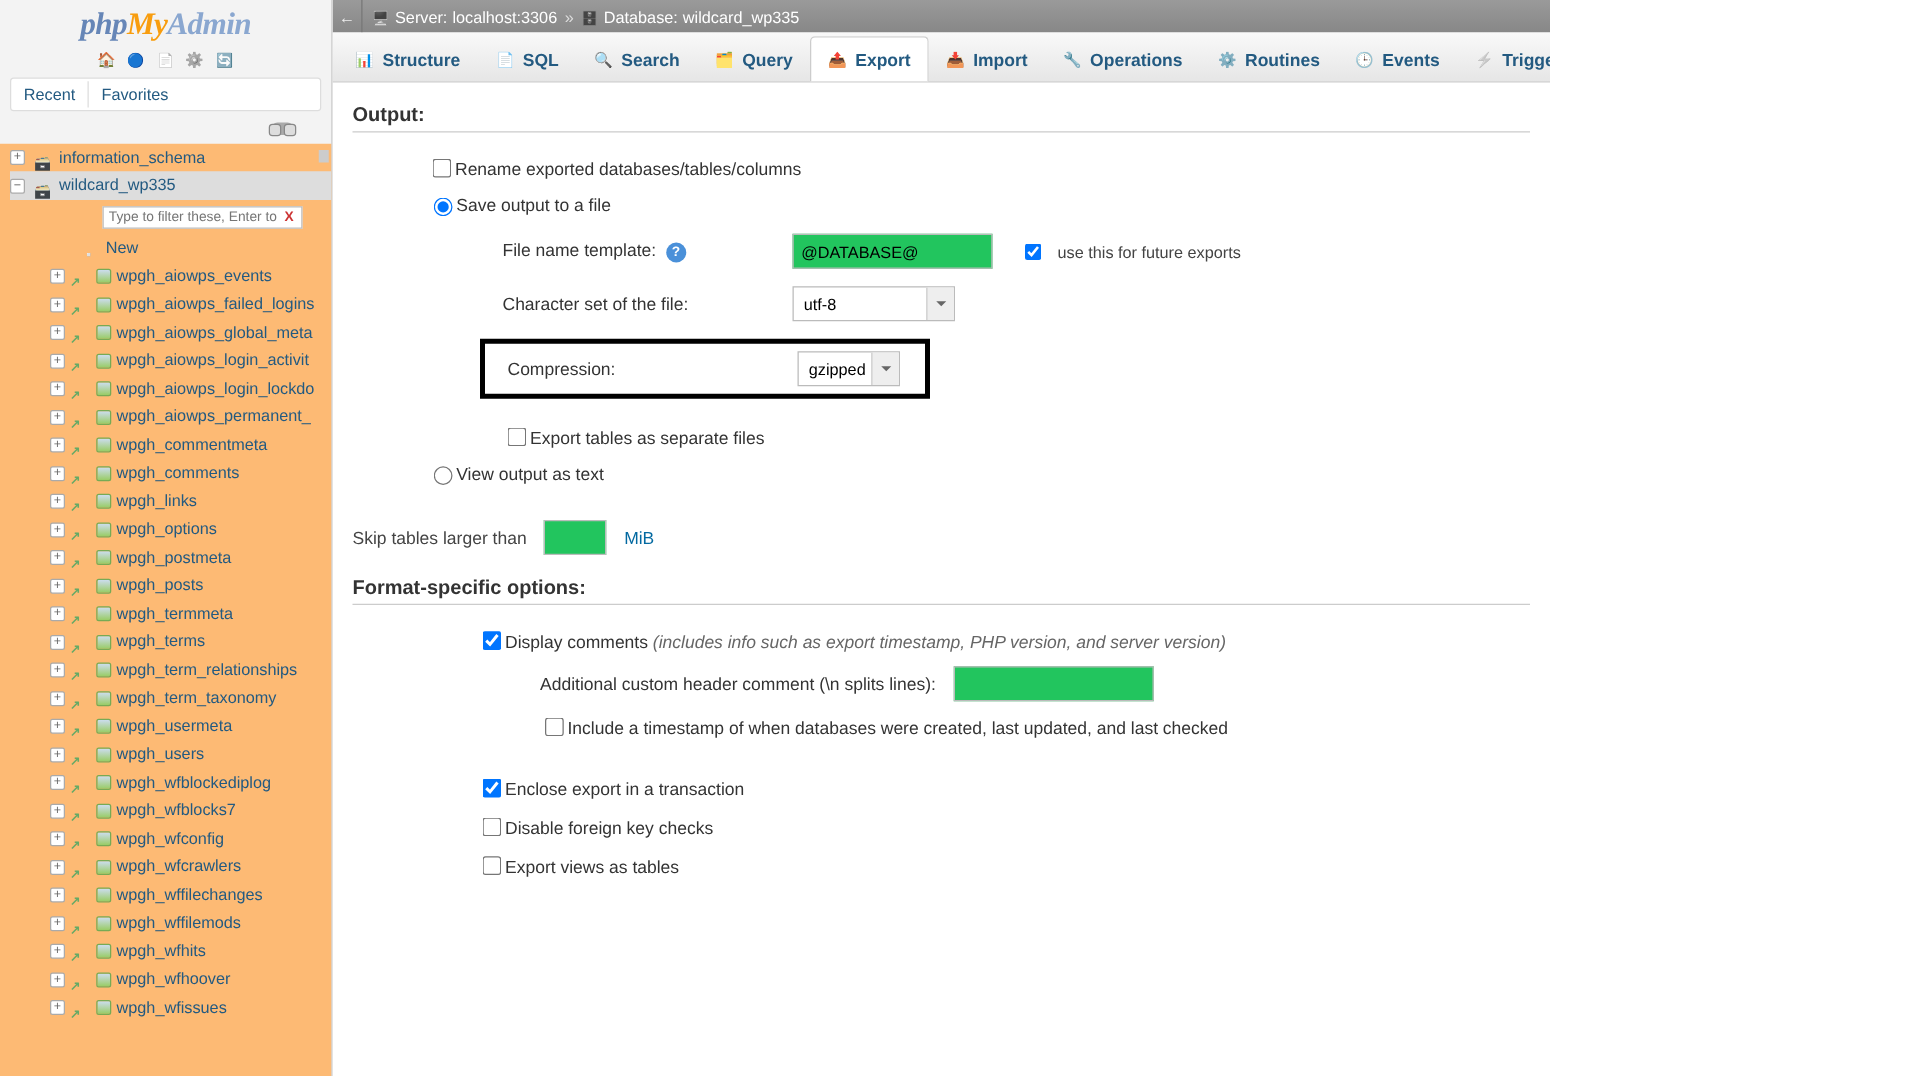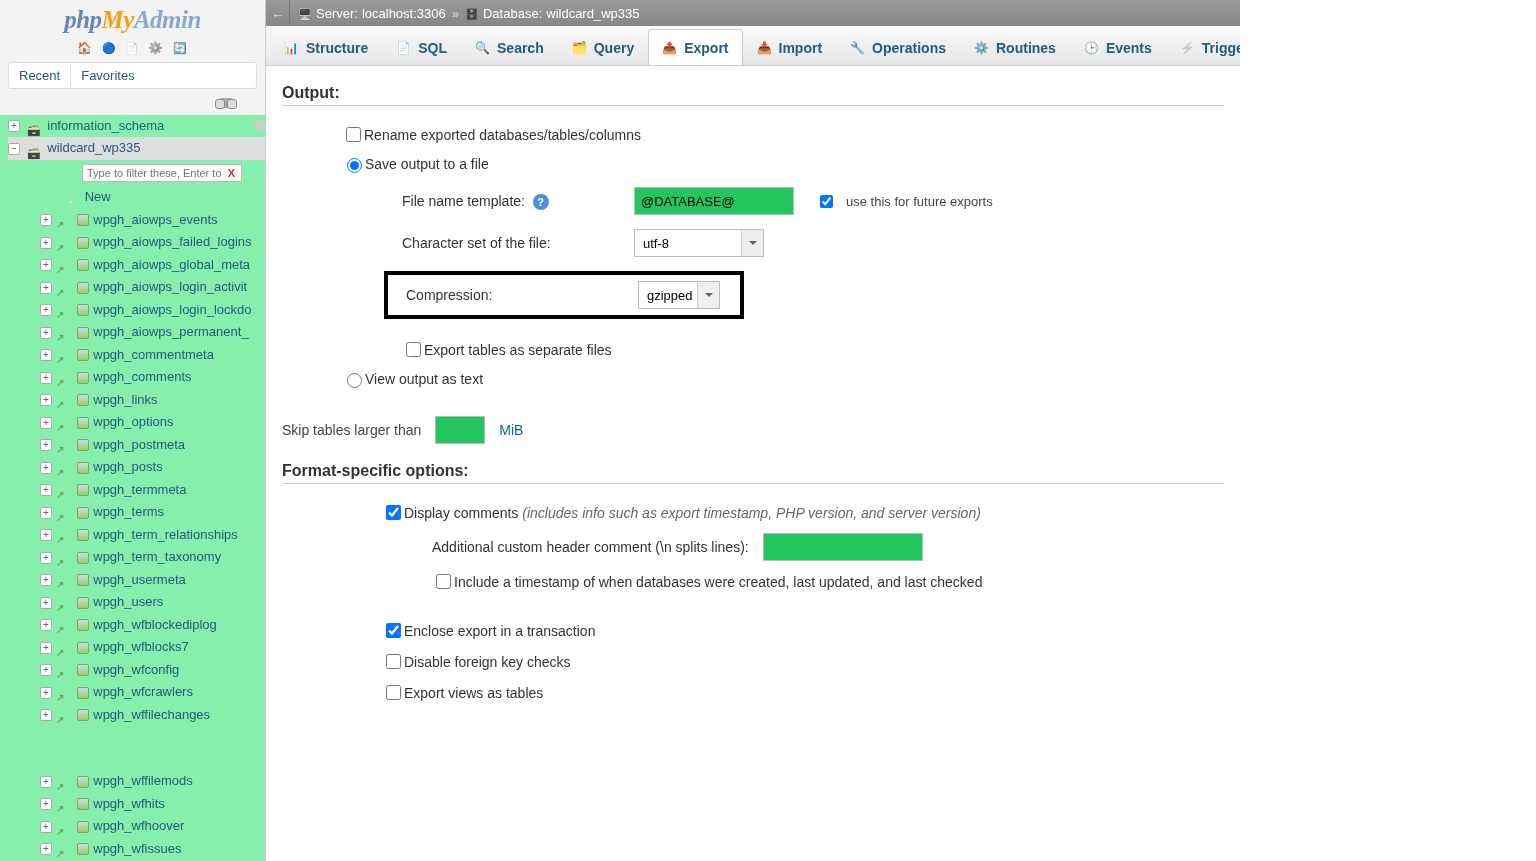--- a/index.html
+++ b/index.html
@@ -17,21 +17,21 @@
   .ico-logout::before{content:"🔵";font-size:11px;}
   .ico-docs::before{content:"📄";font-size:11px; filter:grayscale(1);}
   .ico-gear::before{content:"⚙️";font-size:12px; filter:grayscale(1);}
   .ico-reload::before{content:"🔄";font-size:11px;color:#3a3;}
   .recent-fav { background:#fff; border:1px solid #ddd; border-radius:3px; margin:2px 8px; padding:2px 0; display:flex; }
   .rf-tab { padding:3px 10px; border-right:1px solid #ddd; color:#235a81; cursor:pointer; }
   .link-row { text-align:right; padding:5px 30px 4px; }
   .link-ico { display:inline-block; width:18px; height:10px; background:#aaa; border-radius:5px; position:relative; }
   .link-ico::before, .link-ico::after { content:""; position:absolute; top:1px; width:8px; height:8px; border:1px solid #888; border-radius:3px; background:#ddd;}
   .link-ico::before{left:-2px;} .link-ico::after{right:-2px;}
-  .db-tree { flex:1; overflow:auto; background:#86efac; position:relative; }
+  .db-tree { flex:1; overflow:auto; background:#fdba74; position:relative; }
   .tree-scroll-hint { position:absolute; right:2px; top:5px; width:8px; height:10px; background:#ccc; }
   .tree ul { list-style:none; margin:0; padding:0; }
   .tree > ul { padding-left:8px; }
   .tree li { line-height:22.5px; white-space:nowrap; position:relative; }
   .tree li.level2 { padding-left:24px; }
   .expander { display:inline-block; width:12px; height:12px; border:1px solid #aaa; background:#fff; border-radius:2px; text-align:center; line-height:10px; font-size:10px; color:#666; margin-right:3px; vertical-align:middle; cursor:pointer; user-select:none;}
   .db-icon, .tbl-icon, .new-icon, .go-icon { display:inline-block; width:15px; height:14px; vertical-align:middle; margin:0 1px; }
   .db-icon::before { content:"🗃️"; font-size:11px; filter:grayscale(0.6);}
   .tbl-icon { background:linear-gradient(#cde,#9c6); border:1px solid #7a5; border-radius:2px; width:12px; height:12px;}
   .go-icon::before { content:"↗"; font-size:10px; color:#6a6; font-weight:bold; }
@@ -164,21 +164,21 @@
             <li class="level2" style="padding-left: 32px;"><span class="expander">+</span><span class="go-icon"></span> <span class="tbl-icon"></span> <span class="tree-item-label">wpgh_terms</span></li>
             <li class="level2" style="padding-left: 32px;"><span class="expander">+</span><span class="go-icon"></span> <span class="tbl-icon"></span> <span class="tree-item-label">wpgh_term_relationships</span></li>
             <li class="level2" style="padding-left: 32px;"><span class="expander">+</span><span class="go-icon"></span> <span class="tbl-icon"></span> <span class="tree-item-label">wpgh_term_taxonomy</span></li>
             <li class="level2" style="padding-left: 32px;"><span class="expander">+</span><span class="go-icon"></span> <span class="tbl-icon"></span> <span class="tree-item-label">wpgh_usermeta</span></li>
             <li class="level2" style="padding-left: 32px;"><span class="expander">+</span><span class="go-icon"></span> <span class="tbl-icon"></span> <span class="tree-item-label">wpgh_users</span></li>
             <li class="level2" style="padding-left: 32px;"><span class="expander">+</span><span class="go-icon"></span> <span class="tbl-icon"></span> <span class="tree-item-label">wpgh_wfblockediplog</span></li>
             <li class="level2" style="padding-left: 32px;"><span class="expander">+</span><span class="go-icon"></span> <span class="tbl-icon"></span> <span class="tree-item-label">wpgh_wfblocks7</span></li>
             <li class="level2" style="padding-left: 32px;"><span class="expander">+</span><span class="go-icon"></span> <span class="tbl-icon"></span> <span class="tree-item-label">wpgh_wfconfig</span></li>
             <li class="level2" style="padding-left: 32px;"><span class="expander">+</span><span class="go-icon"></span> <span class="tbl-icon"></span> <span class="tree-item-label">wpgh_wfcrawlers</span></li>
             <li class="level2" style="padding-left: 32px;"><span class="expander">+</span><span class="go-icon"></span> <span class="tbl-icon"></span> <span class="tree-item-label">wpgh_wffilechanges</span></li>
-            <li class="level2" style="padding-left: 32px; margin-top: 44px;"><span class="expander">+</span><span class="go-icon"></span> <span class="tbl-icon"></span> <span class="tree-item-label">wpgh_wffilemods</span></li>
+            <li class="level2" style="padding-left: 32px;"><span class="expander">+</span><span class="go-icon"></span> <span class="tbl-icon"></span> <span class="tree-item-label">wpgh_wffilemods</span></li>
             <li class="level2" style="padding-left: 32px;"><span class="expander">+</span><span class="go-icon"></span> <span class="tbl-icon"></span> <span class="tree-item-label">wpgh_wfhits</span></li>
             <li class="level2" style="padding-left: 32px;"><span class="expander">+</span><span class="go-icon"></span> <span class="tbl-icon"></span> <span class="tree-item-label">wpgh_wfhoover</span></li>
             <li class="level2" style="padding-left: 32px;"><span class="expander">+</span><span class="go-icon"></span> <span class="tbl-icon"></span> <span class="tree-item-label">wpgh_wfissues</span></li>
           </ul>
       </ul>
     </div>
   </aside>
 
   <main class="main">
     <div class="topbar">

